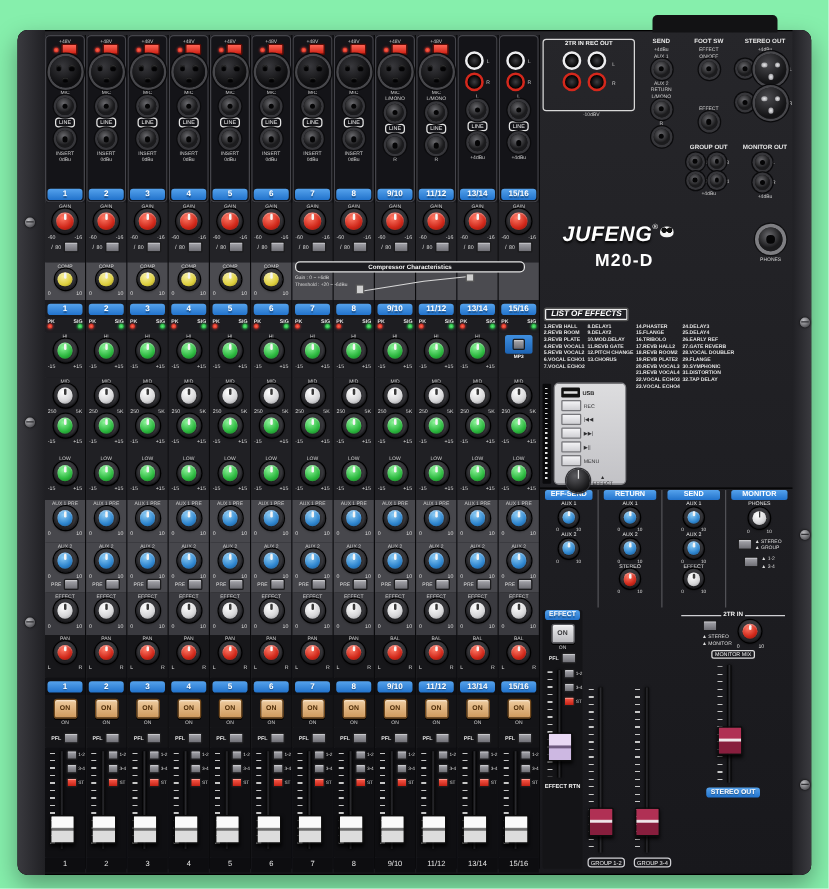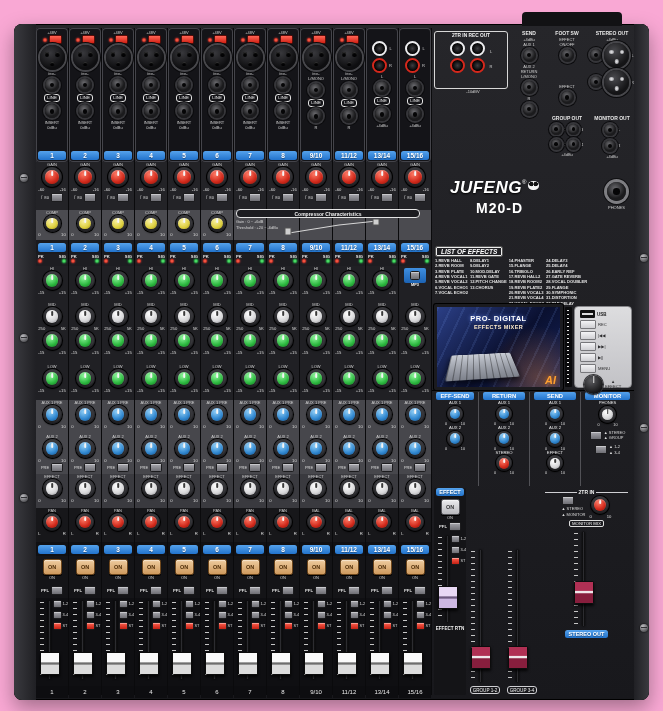--- a/index.html
+++ b/index.html
@@ -1,16 +1,16 @@
 <!DOCTYPE html>
 <html><head>
 <meta charset="utf-8">
 <style>
   html,body{margin:0;padding:0;background:#fff;font-family:"Liberation Sans",sans-serif;}
-  .stage{position:relative;width:663px;height:711px;background:#f9a8d4;overflow:hidden;}
+  .stage{position:relative;width:663px;height:711px;background:#86efac;overflow:hidden;}
   .mixer{position:absolute;left:14px;top:24px;width:635px;height:676px;border-radius:8px;
     background:linear-gradient(#26262a,#18181c);box-shadow:0 8px 20px rgba(0,0,0,.35), inset 0 0 0 1px #000;}
   .rail{position:absolute;top:0;bottom:0;background:linear-gradient(90deg,#3a3a3f,#202024);}
   .rail-left{left:0;width:22px;border-radius:8px 0 0 8px;}
   .rail-right{right:0;width:15px;border-radius:0 8px 8px 0;background:linear-gradient(90deg,#202024,#3a3a3f);}
   .screw{position:absolute;width:8px;height:8px;border-radius:50%;left:6px;
     background:radial-gradient(circle at 35% 30%,#bcbcc0,#5a5a5e 70%,#2a2a2c);box-shadow:0 0 2px #000;}
   .screw::after{content:"";position:absolute;left:1px;right:1px;top:3px;height:1px;background:#303034;}
   .power-tab{position:absolute;left:508px;top:-12px;width:100px;height:14px;background:#121214;border-radius:4px 4px 0 0;}
   .face{position:absolute;left:22px;top:4px;right:15px;bottom:5px;display:flex;}
@@ -2619,27 +2619,20 @@
                 <div class="fx-item">28.VOCAL DOUBLER</div>
                 <div class="fx-item">29.FLANGE</div>
                 <div class="fx-item">30.SYMPHONIC</div>
                 <div class="fx-item">31.DISTORTION</div>
                 <div class="fx-item">32.TAP DELAY</div>
               </div>
             </div>
         </div>
 
         <div class="mid-row">
-          <div class="display">
-            <div class="rays"></div>
-            <div class="dline1">PRO- DIGITAL</div>
-            <div class="dline2">EFFECTS MIXER</div>
-            <div class="dmix"></div>
-            <div class="dai">AI</div>
-          </div>
           <div class="meterstrip"></div>
           <div class="usb-panel" id="usb-panel">
               <div class="row">
                 <div class="usbport"></div>
                 <div class="usblbl">USB</div>
               </div>
               <div class="mbtn-row">
                 <div class="mbtn"></div>
                 <div class="mbtn-lbl">REC</div>
               </div>

